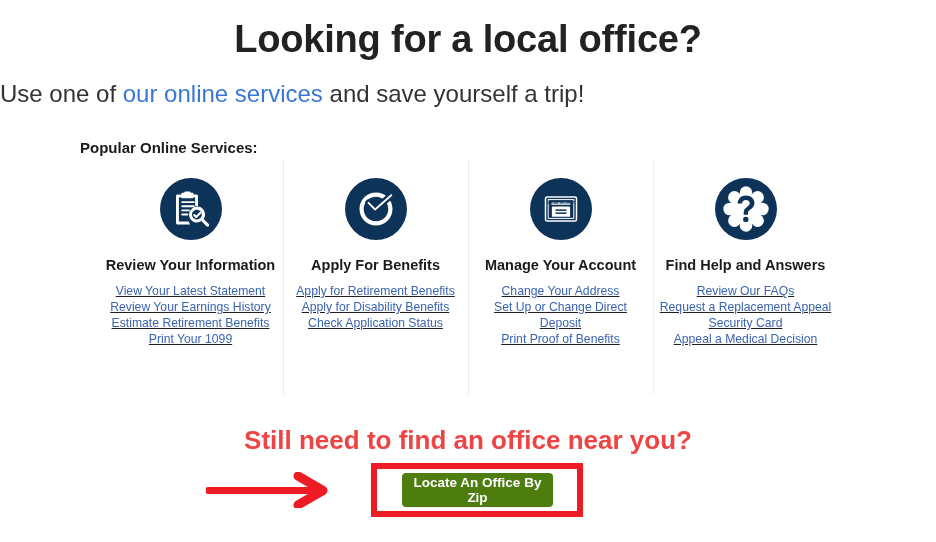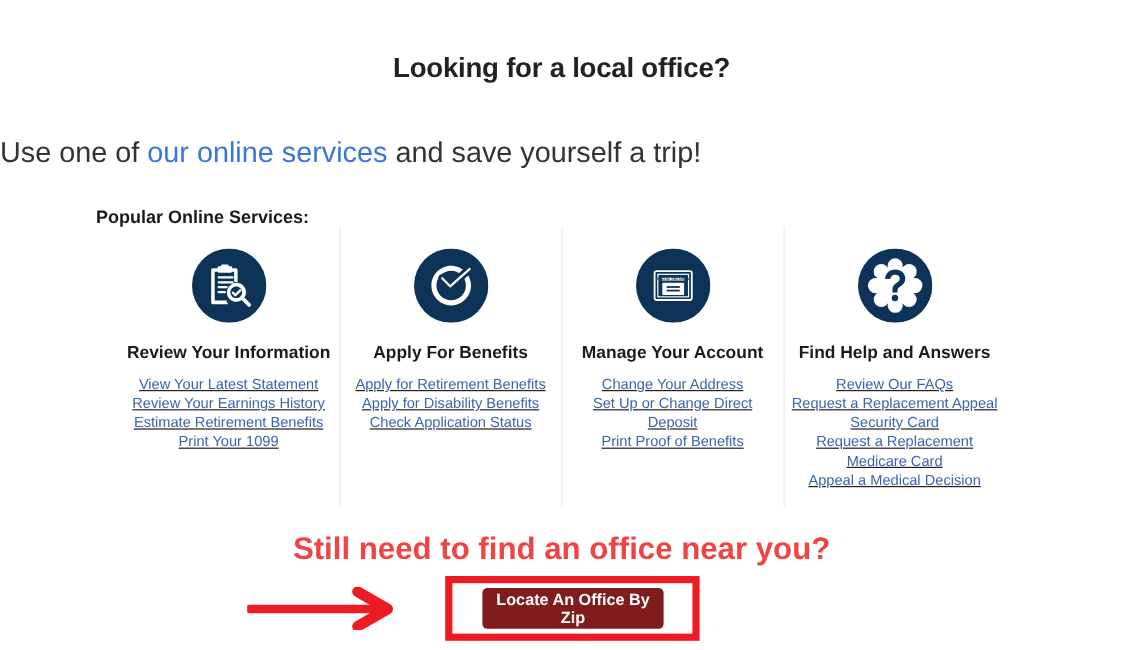--- a/index.html
+++ b/index.html
@@ -18,25 +18,25 @@
 
   .page {
     width: 936px;
     height: 542px;
     position: relative;
   }
 
   
   .main-heading {
     text-align: center;
-    font-size: 23px;
+    font-size: 38px;
     font-weight: bold;
     letter-spacing: -0.2px;
     color: #222222;
-    margin: 17px;
+    margin: 0;
     padding-top: 19px;
     line-height: 40px;
   }
 
   .subheading {
     text-align: left;
     font-size: 24px;
     font-weight: normal;
     color: #333333;
     margin: 0;
@@ -54,21 +54,21 @@
     color: #1b1b1b;
     margin: 0;
     padding-left: 80px;
     padding-top: 30px;
   }
 
   
   .services {
     position: absolute;
     left: 98px;
-    top: 172px;
+    top: 160px;
     width: 740px;
     height: 234px;
     display: flex;
   }
   .service-col {
     flex: 1 1 0;
     position: relative;
     text-align: center;
     padding: 0 6px;
     box-sizing: border-box;
@@ -136,21 +136,21 @@
     color: #ef4444;
     line-height: 28px;
   }
 
   .cta-button {
     position: absolute;
     left: 402px;
     top: 473px;
     width: 151px;
     height: 34px;
-    background: #7f1d1d;
+    background: #4d7c0f;
     border: none;
     border-radius: 4px;
     color: #ffffff;
     font-family: "Liberation Sans", sans-serif;
     font-size: 13.5px;
     font-weight: bold;
     cursor: pointer;
     padding: 0;
   }
 
@@ -294,23 +294,20 @@
       </div>
       <div class="service-title">Find Help and Answers</div>
       <ul class="service-links">
         <li>
             <a href="#">Review Our FAQs</a>
           </li>
         <li>
             <a href="#">Request a Replacement Appeal Security Card</a>
           </li>
         <li>
-            <a href="#">Request a Replacement Medicare Card</a>
-          </li>
-        <li>
             <a href="#">Appeal a Medical Decision</a>
           </li>
       </ul>
     </div>
 
   </div>
 
   <div class="cta-heading">Still need to find an office near you?</div>
 
   <button class="cta-button">Locate An Office By Zip</button>

